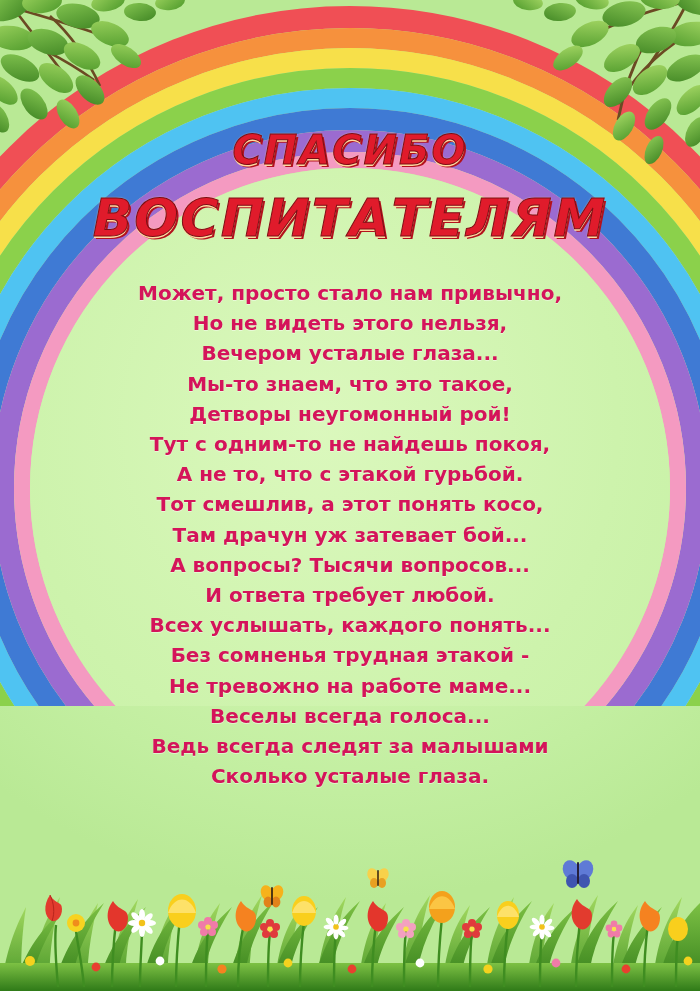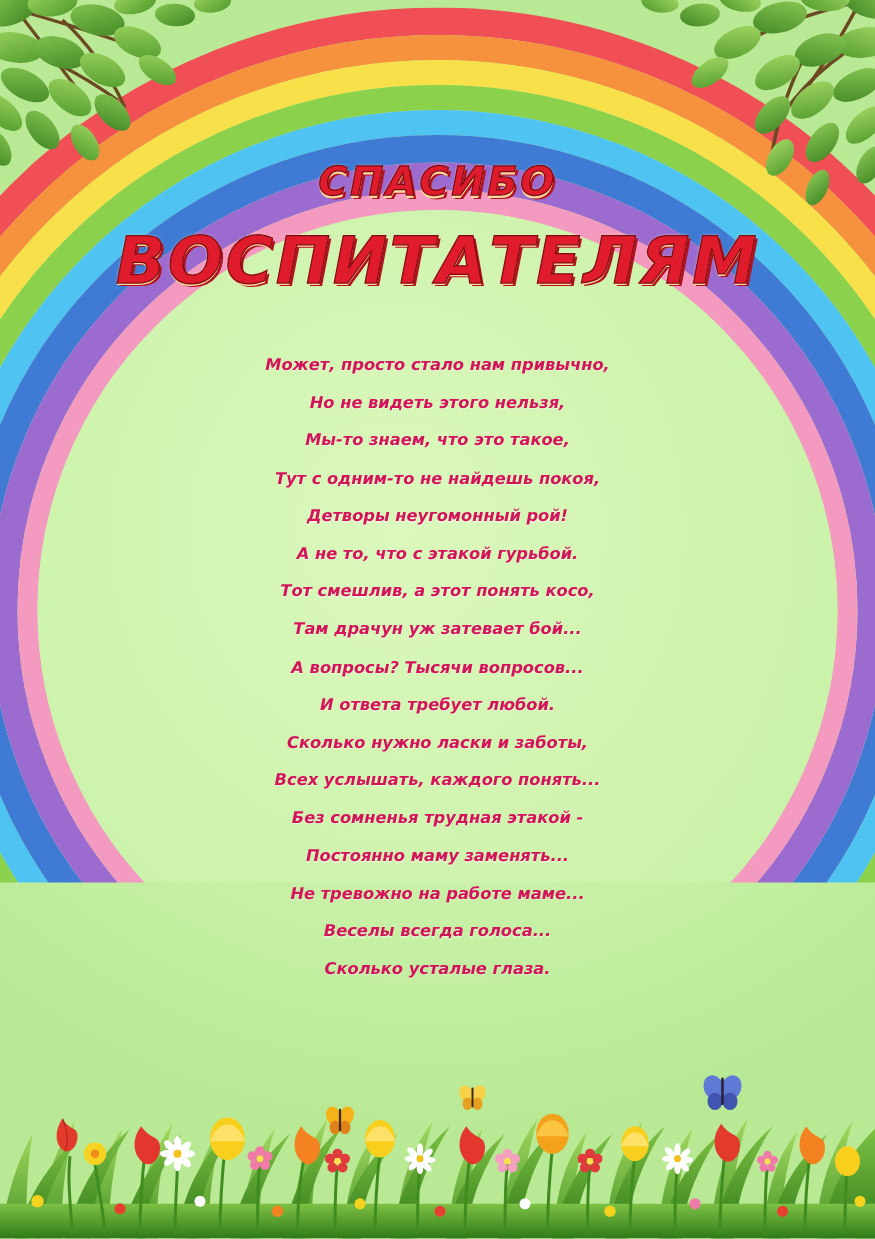--- a/index.html
+++ b/index.html
@@ -82,37 +82,36 @@
     letter-spacing: 2px;
     color: #e01b2b;
     text-transform: uppercase;
     line-height: 1.1;
     -webkit-text-stroke: 1px #7a0d14;
     text-shadow:
       0 2px 0 #ffd9a0,
       2px 3px 0 #b3121d,
       0 0 2px #ffe6b0;
   }
-  .title .l1 { font-size: 32px; }
+  .title .l1 { font-size: 40px; }
   .title .l2 { font-size: 52px; margin-top: 18px; }
 
   
   .poem {
     position: absolute;
     top: 278px;
     left: 0;
     width: 700px;
     text-align: center;
     z-index: 6;
   }
   .poem .pline {
     font-family: "DejaVu Sans", sans-serif;
-    font-style: italic;
     font-weight: 700;
-    font-size: 13px;
+    font-size: 20px;
     line-height: 30.2px;
     color: #d4145a;
     white-space: nowrap;
     text-shadow: 0 1px 0 rgba(255,255,255,.45);
   }
 
   
   .meadow {
     position: absolute;
     left: 0;
@@ -231,34 +230,34 @@
   </div>
 
   <div class="title">
     <div class="line l1">СПАСИБО</div>
     <div class="line l2">ВОСПИТАТЕЛЯМ</div>
   </div>
 
   <div class="poem">
     <div class="pline">Может, просто стало нам привычно,</div>
     <div class="pline">Но не видеть этого нельзя,</div>
+    <div class="pline">Вечером усталые глаза...</div>
     <div class="pline">Мы-то знаем, что это такое,</div>
+    <div class="pline">Детворы неугомонный рой!</div>
     <div class="pline">Тут с одним-то не найдешь покоя,</div>
-    <div class="pline">Детворы неугомонный рой!</div>
     <div class="pline">А не то, что с этакой гурьбой.</div>
     <div class="pline">Тот смешлив, а этот понять косо,</div>
     <div class="pline">Там драчун уж затевает бой...</div>
     <div class="pline">А вопросы? Тысячи вопросов...</div>
     <div class="pline">И ответа требует любой.</div>
-    <div class="pline">Сколько нужно ласки и заботы,</div>
     <div class="pline">Всех услышать, каждого понять...</div>
     <div class="pline">Без сомненья трудная этакой -</div>
-    <div class="pline">Постоянно маму заменять...</div>
     <div class="pline">Не тревожно на работе маме...</div>
     <div class="pline">Веселы всегда голоса...</div>
+    <div class="pline">Ведь всегда следят за малышами</div>
     <div class="pline">Сколько усталые глаза.</div>
   </div>
 
   <div class="meadow">
     <svg width="700" height="180" viewBox="0 0 700 180">
       <defs>
         <linearGradient id="grassG" x1="0" y1="1" x2="0" y2="0">
           <stop offset="0" stop-color="#2f7a18"></stop>
           <stop offset="1" stop-color="#7dc144"></stop>
         </linearGradient>

